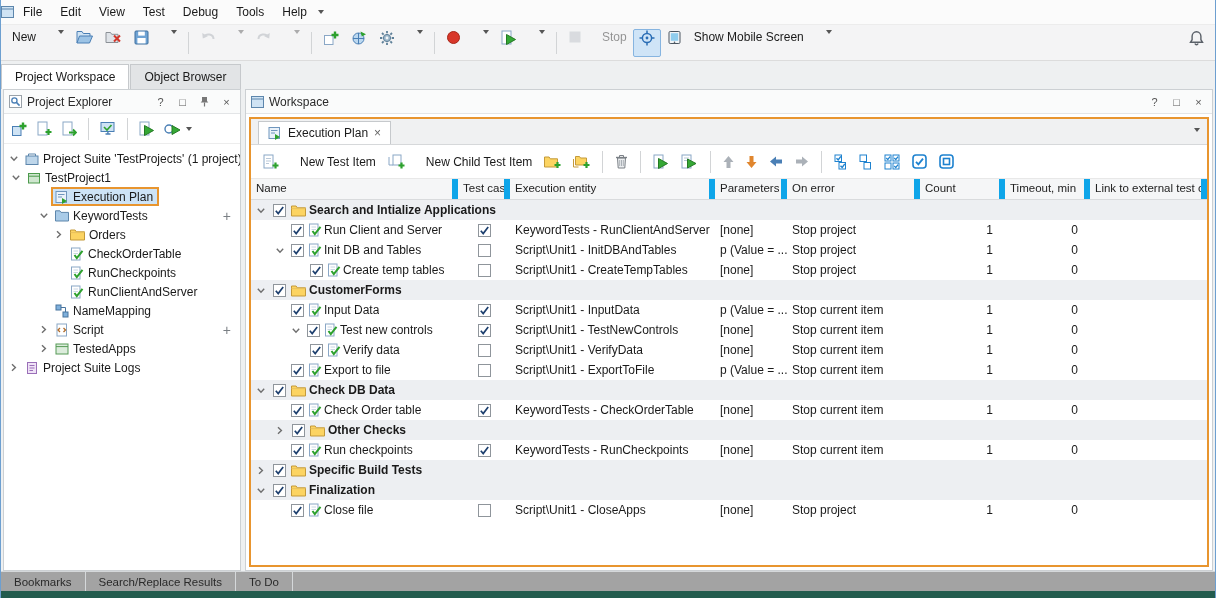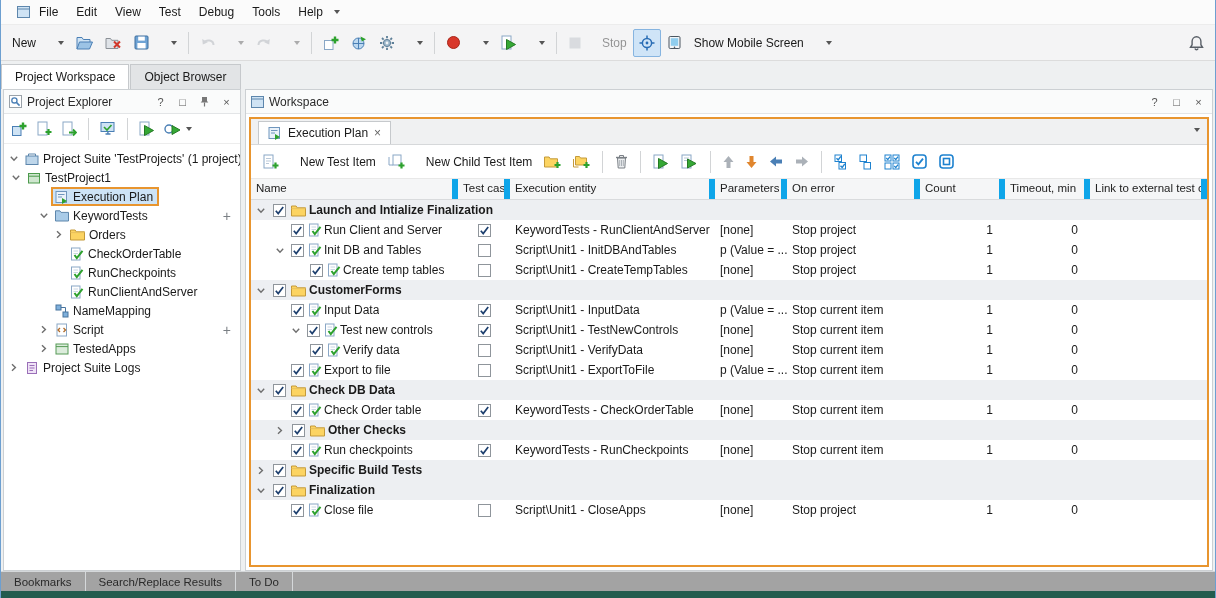--- a/index.html
+++ b/index.html
@@ -2,27 +2,27 @@
 <html style="--accent: #e8952f;"><head>
 <meta charset="utf-8">
 <style>
   *{box-sizing:border-box}
   html,body{margin:0;padding:0}
   body{width:1216px;height:598px;overflow:hidden;background:#eef0f1;
        font-family:"Liberation Sans",sans-serif;font-size:12px;color:#1a1a1a}
   .app{width:1216px;height:598px;display:flex;flex-direction:column;border-left:1px solid #6d9fd0;border-right:1px solid #6d9fd0}
 
   
-  .menubar{height:25px;background:#fbfbfb;display:flex;align-items:center;padding:0 16px;border-bottom:1px solid #ececec}
+  .menubar{height:25px;background:#fbfbfb;display:flex;align-items:center;padding:0 0;border-bottom:1px solid #ececec}
   .menu-item{padding:4px 9px;cursor:default}
   .menu-dd{margin-left:2px}
 
   
   .toolbar{height:36px;background:#f4f4f5;display:flex;align-items:center;padding:0 5px;border-bottom:1px solid #dcdcdc}
-  .tbtn{height:28px;display:flex;align-items:center;padding:0 5px;gap:20px;border-radius:2px;border:1px solid transparent}
+  .tbtn{height:28px;display:flex;align-items:flex-start;padding:0 5px;gap:20px;border-radius:2px;border:1px solid transparent}
   .tbtn.toggled{background:#cfe4f7;border-color:#86b4e0}
   .tbtn.disabled{opacity:.45}
   .tsep{width:1px;height:22px;background:#d2d4d6;margin:0 5px}
   .dd{width:0;height:0;border-left:3.5px solid transparent;border-right:3.5px solid transparent;border-top:4px solid #555;margin-left:2px}
   .spacer{flex:1}
   .ico{display:inline-flex;align-items:center;justify-content:center;line-height:0}
 
   
   .doctabs{height:28px;background:#eef0f1;display:flex;align-items:flex-end;padding:5px 0 0 0}
   .doc-tab{padding:5px 13px 5px 13px;background:#e2e4e6;border:1px solid #c6c9cc;border-bottom:none;margin-right:1px;white-space:nowrap}
@@ -710,21 +710,21 @@
                       <rect x="0.5" y="0.5" width="12" height="12" fill="#fff" stroke="#8f959b"></rect>
                       <path d="M2.8 6.8 5.2 9.6 10.2 3" fill="none" stroke="#1d3f6e" stroke-width="1.7"></path>
                     </svg>
                   </span>
                   <span class="ico">
                     <svg width="15" height="13" viewBox="0 0 15 13">
                       <path d="M.5 12V2h4.6l1.2 1.8h8.2V12z" fill="#fcd462" stroke="#c49a3a"></path>
                       <path d="M.5 4.6h14" stroke="#e8c15c" fill="none"></path>
                     </svg>
                   </span>
-                  <span class="glabel">Launch and Intialize Finalization</span>
+                  <span class="glabel">Search and Intialize Applications</span>
                 </div>
               </div>
               <div class="grid plan-row">
                 <div class="cell name" style="padding-left:22px">
                   <span class="exp"></span>
                   <span class="cbx">
                     <svg width="13" height="13" viewBox="0 0 13 13">
                       <rect x="0.5" y="0.5" width="12" height="12" fill="#fff" stroke="#8f959b"></rect>
                       <path d="M2.8 6.8 5.2 9.6 10.2 3" fill="none" stroke="#1d3f6e" stroke-width="1.7"></path>
                     </svg>

